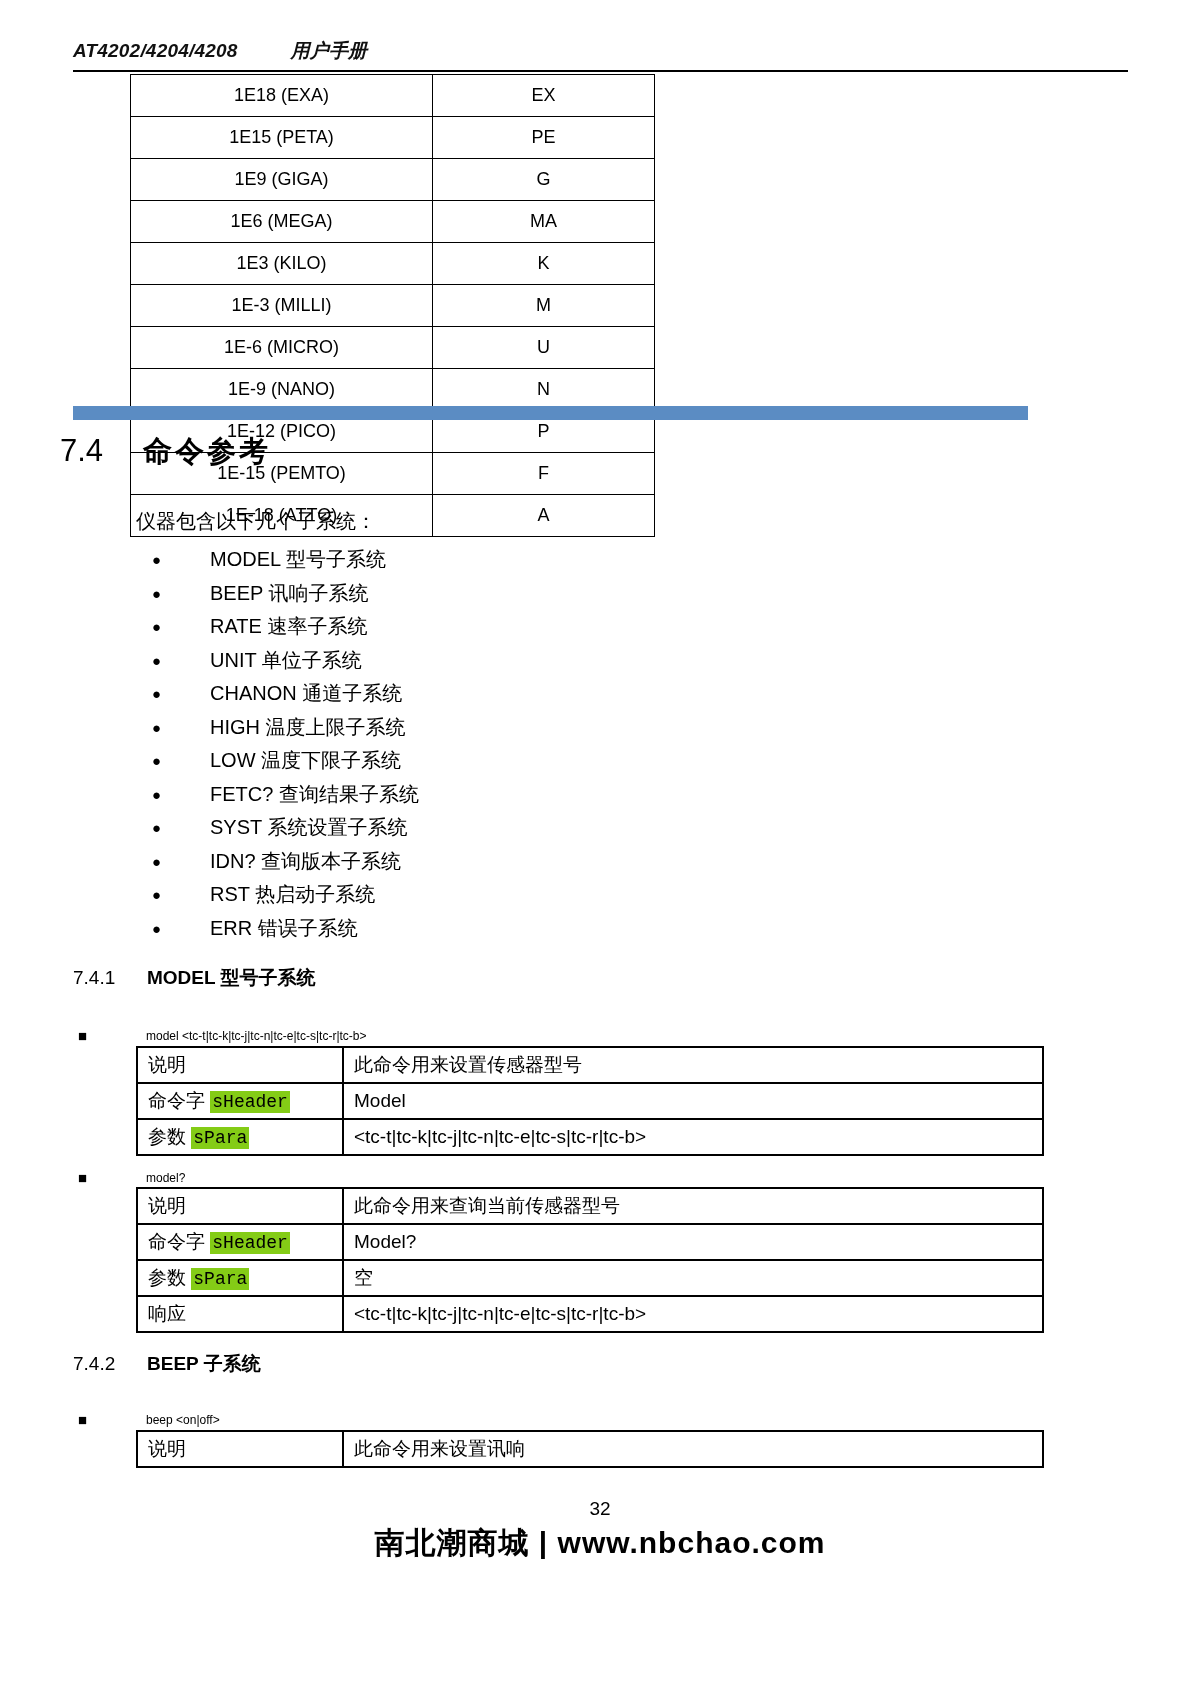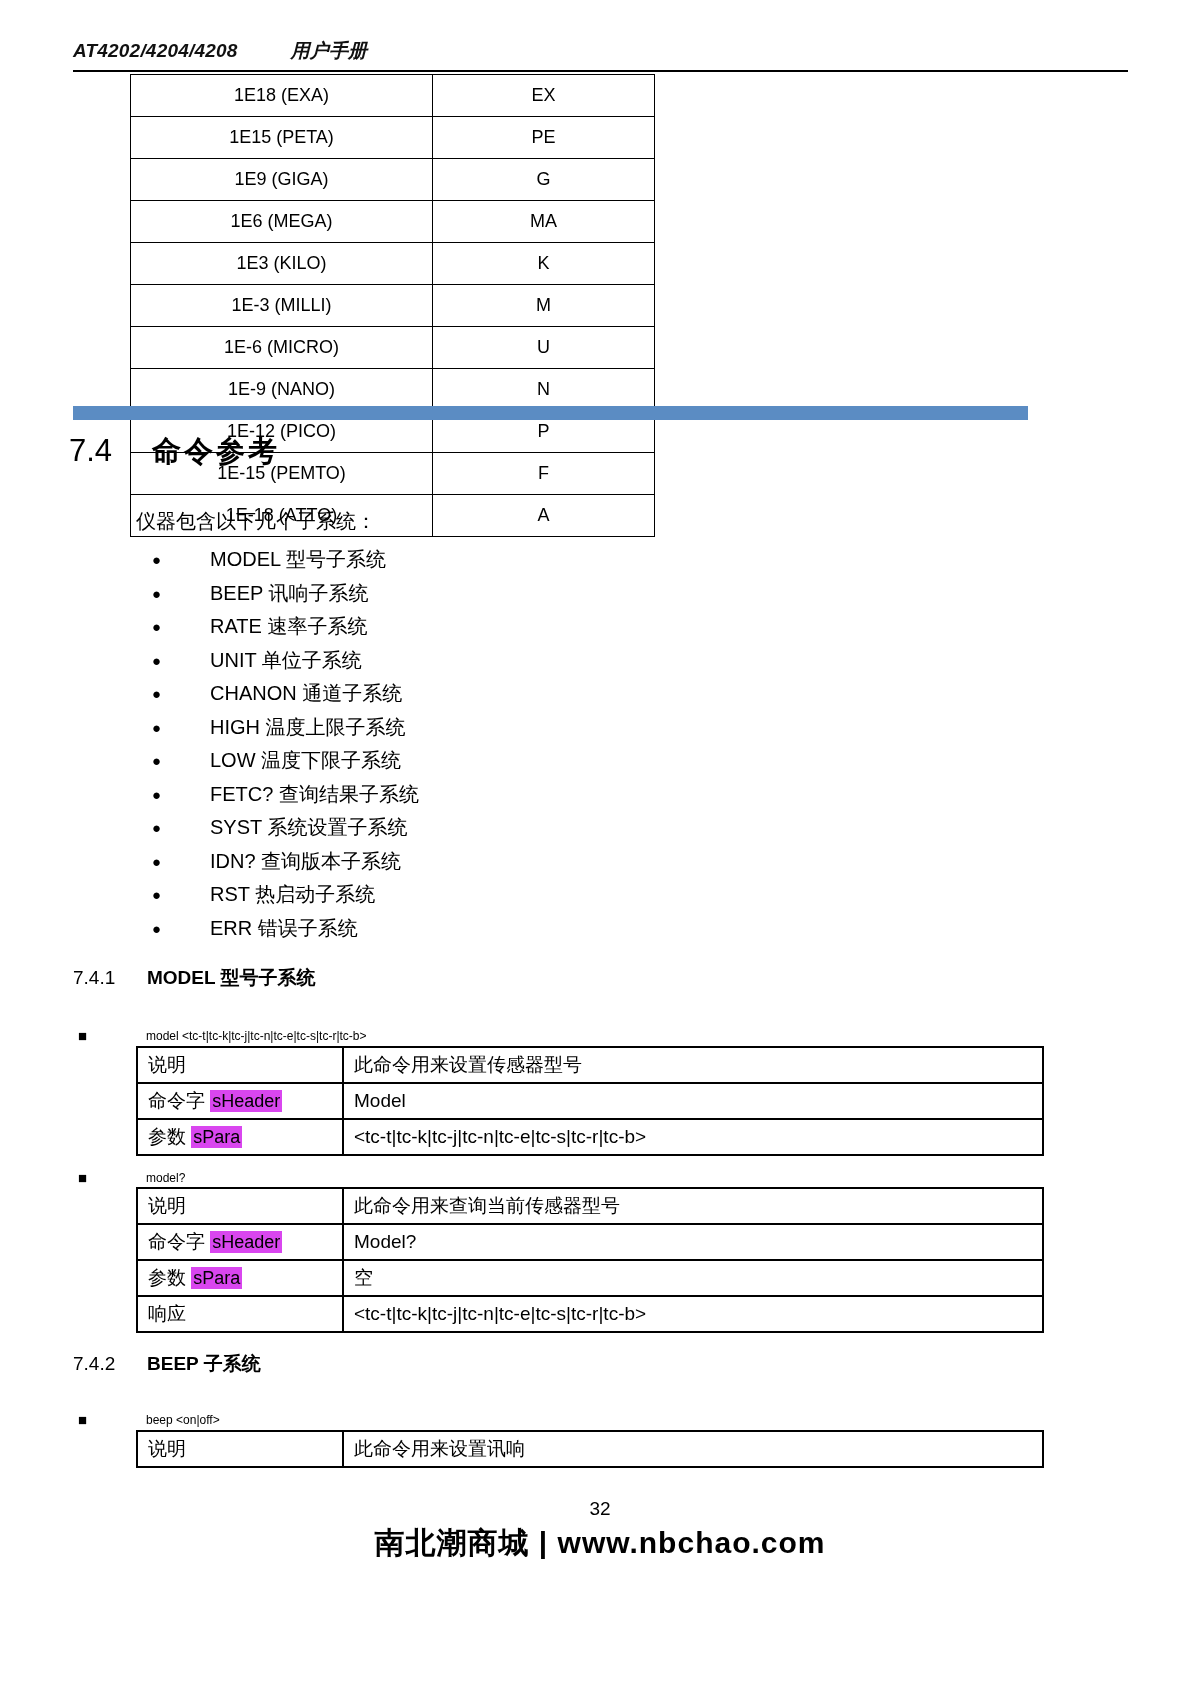--- a/index.html
+++ b/index.html
@@ -33,21 +33,21 @@
     border:1.5px solid #000;
     height:25px; line-height:25px;
     font-size:18px; text-align:center; padding:8px;
     font-family:"Liberation Sans","DejaVu Sans",sans-serif;
   }
   .prefix-table td.c1 { width:302px; }
   .prefix-table td.c2 { width:222px;margin-left:41px; }
 
   
   .blue-bar { position:absolute; left:73px; top:406px; width:955px; height:14px; background:#5B8CC3; }
-  .h2-row { position:absolute; left:69px; top:432px; width:955px; display:flex; align-items:baseline; }
+  .h2-row { position:absolute; left:60px; top:432px; width:955px; display:flex; align-items:baseline; }
   .h2-num { font-size:31px; font-weight:400; color:#000; width:83px; }
   .h2-title { font-size:29px; font-weight:700; letter-spacing:3px; }
 
   
   .intro { position:absolute; left:136px; top:508px; font-size:20px; }
   .bullets { position:absolute; left:136px; top:543px; width:760px; }
   .blt { display:flex; align-items:center; height:33.5px; }
   .blt .dot {
     width:74px; flex:0 0 74px; font-size:15px; line-height:1;
     color:#000; padding-left:16px;
@@ -66,22 +66,22 @@
 
   
   .spec-table { position:absolute; border-collapse:collapse; table-layout:fixed; }
   .spec-table td {
     border:2px solid #000000; height:36px; padding:0 10px;
     font-size:19px; vertical-align:middle;
   }
   .spec-table td.k { width:206px; }
   .spec-table td.v { width:700px; }
   .mono-hl {
-    font-family:Liberation Sans, sans-serif;
-    background:#d946ef; font-size:18px; padding:1px 2px;
+    font-family:Liberation Mono, monospace;
+    background:#84cc16; font-size:18px; padding:1px 2px;
   }
 
   
   .pageno { position:absolute; left:0; top:1498px; width:1200px; text-align:center; font-size:19px; }
   .footer { position:absolute; left:0; top:1523px; width:1200px; text-align:center;
             font-size:30px; font-weight:700; letter-spacing:1px; }
 </style>
 </head>
 <body>
 

